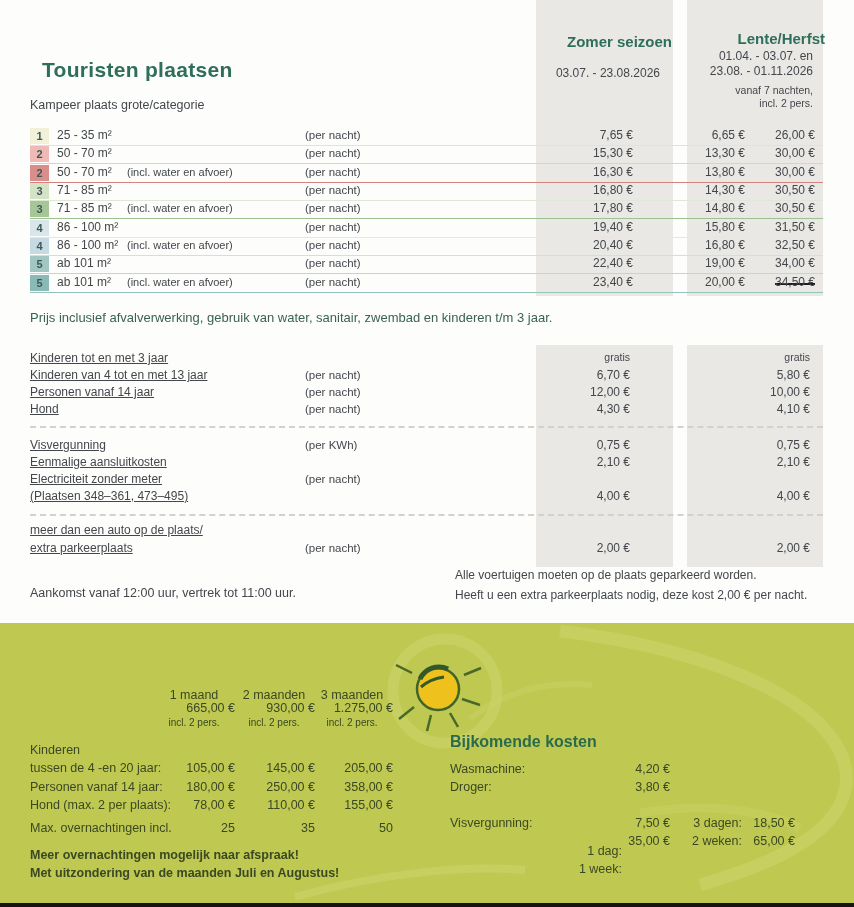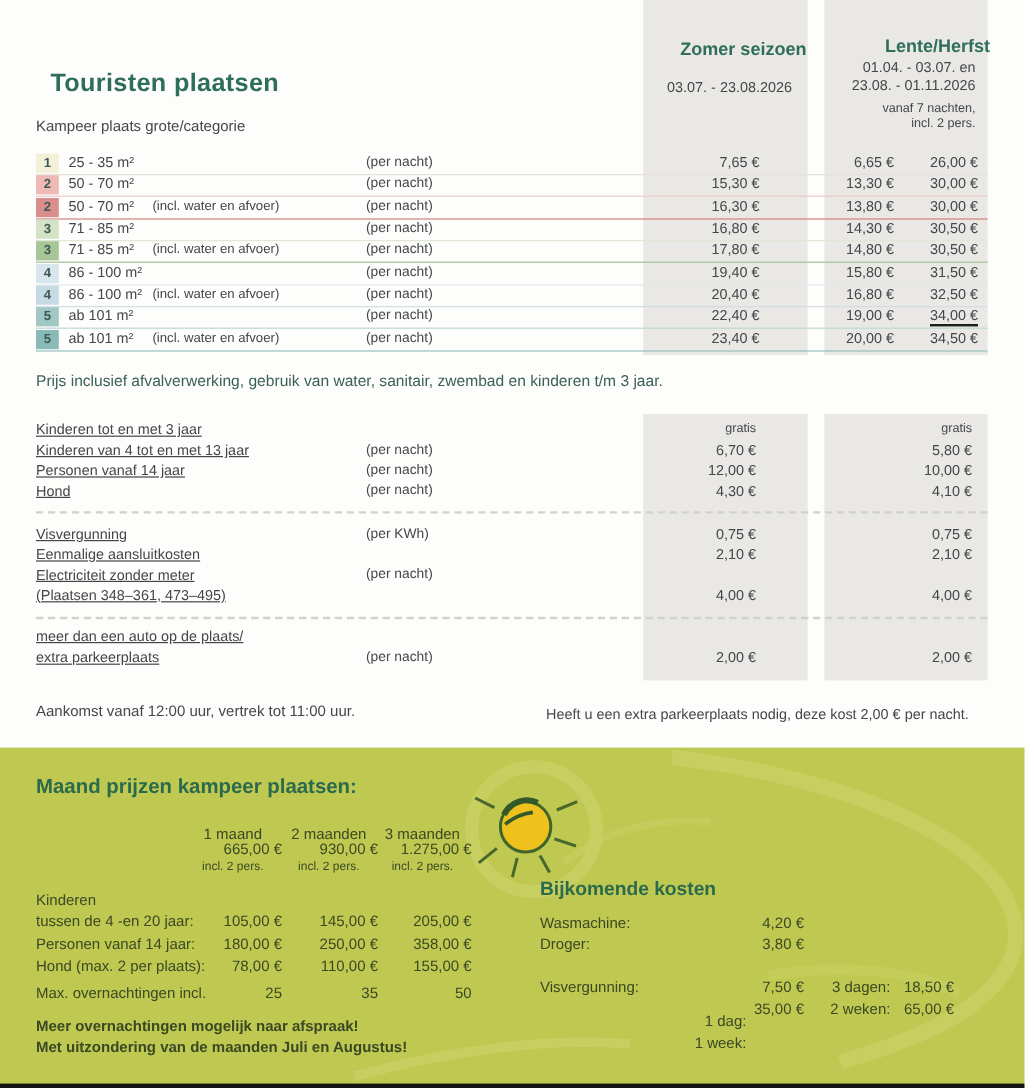--- a/index.html
+++ b/index.html
@@ -27,21 +27,21 @@
 
   .pitch-row { position:absolute; left:30px; width:793px; height:19px; border-bottom:1px solid #ddd; font-size:12px; }
   .badge { position:absolute; left:0; top:1px; width:19px; height:16px; line-height:16px; text-align:center;
            font-size:11px; font-weight:bold; color:#3c5a55; }
   .size { position:absolute; left:27px; top:1px; }
   .incl { position:absolute; left:97px; top:2px; font-size:11px; }
   .unit { position:absolute; left:275px; top:2px; font-size:11.5px; }
   .pz  { position:absolute; left:503px; top:1px; width:100px; text-align:right; }
   .pl1 { position:absolute; left:615px; top:1px; width:100px; text-align:right; }
   .pl2 { position:absolute; left:685px; top:1px; width:100px; text-align:right; }
-  .u { border-bottom:2px solid #1d1d1d; padding-bottom:0; }
+  .u { border-bottom:2px solid #1d1d1d; padding-bottom:13px; }
 
   #mid-note { position:absolute; left:30px; top:310px; width:740px; font-size:13px; color:#3a6254; }
 
   .x-row { position:absolute; left:30px; width:793px; height:17px; font-size:12px; }
   .xlabel { position:absolute; left:0; top:1px;text-decoration:underline; }
   .xunit { position:absolute; left:275px; top:2px; font-size:11.5px; }
   .xz { position:absolute; left:500px; top:1px; width:100px; text-align:right; }
   .xl { position:absolute; left:650px; top:1px; width:130px; text-align:right; }
   .sm { font-size:10.5px; }
 
@@ -237,20 +237,21 @@
   <div class="x-row" style="top:522px">
     <span class="xlabel">meer dan een auto op de plaats/</span>
   </div>
   <div class="x-row" style="top:540px">
     <span class="xlabel">extra parkeerplaats</span>
     <span class="xunit">(per nacht)</span>
     <span class="xz">2,00 €</span>
     <span class="xl">2,00 €</span>
   </div>
 
+  <div class="foot-right" style="top:568px">Alle voertuigen moeten op de plaats geparkeerd worden.</div>
   <div class="foot-right" style="top:588px">Heeft u een extra parkeerplaats nodig, deze kost 2,00 € per nacht.</div>
   <div id="foot-left">Aankomst vanaf 12:00 uur, vertrek tot 11:00 uur.</div>
 
   <div class="green">
     <svg class="deco" width="854" height="284" viewBox="0 0 854 284">
       <circle cx="445" cy="68" r="52" fill="none" stroke="#cdd56e" stroke-width="11" opacity="0.55"></circle>
       <path d="M 560 8 C 710 26, 835 78, 846 148 C 853 208, 770 242, 700 262" fill="none" stroke="#cdd56e" stroke-width="13" opacity="0.5"></path>
       <path d="M 470 96 C 505 68, 548 58, 592 62" fill="none" stroke="#cdd56e" stroke-width="6" opacity="0.4"></path>
       <path d="M 295 274 C 380 250, 465 242, 525 247" fill="none" stroke="#cdd56e" stroke-width="8" opacity="0.55"></path>
       <path d="M 640 190 C 700 180, 760 185, 800 205" fill="none" stroke="#cdd56e" stroke-width="9" opacity="0.35"></path>
@@ -261,21 +262,20 @@
         <path d="M 421 64 C 428 58, 436 55, 444 54" fill="none" stroke="#33592a" stroke-width="3"></path>
         <line x1="414" y1="84" x2="399" y2="96" stroke="#47682a" stroke-width="2.5"></line>
         <line x1="431" y1="92" x2="427" y2="108" stroke="#47682a" stroke-width="2.5"></line>
         <line x1="450" y1="90" x2="458" y2="104" stroke="#47682a" stroke-width="2.5"></line>
         <line x1="462" y1="76" x2="480" y2="82" stroke="#47682a" stroke-width="2.5"></line>
         <line x1="464" y1="52" x2="481" y2="45" stroke="#47682a" stroke-width="2.5"></line>
         <line x1="412" y1="50" x2="396" y2="42" stroke="#47682a" stroke-width="2.5"></line>
       </g>
     </svg>
 
-    <div id="month-title" class="txt">Maand prijzen kampeer plaatsen:</div>
 
     <div class="m-row m-head" style="top:64px">
       <span class="mc1">1 maand</span>
       <span class="mc2">2 maanden</span>
       <span class="mc3">3 maanden</span>
     </div>
     <div class="m-row" style="top:77px">
       <span class="mc1">665,00 €</span>
       <span class="mc2">930,00 €</span>
       <span class="mc3">1.275,00 €</span>

